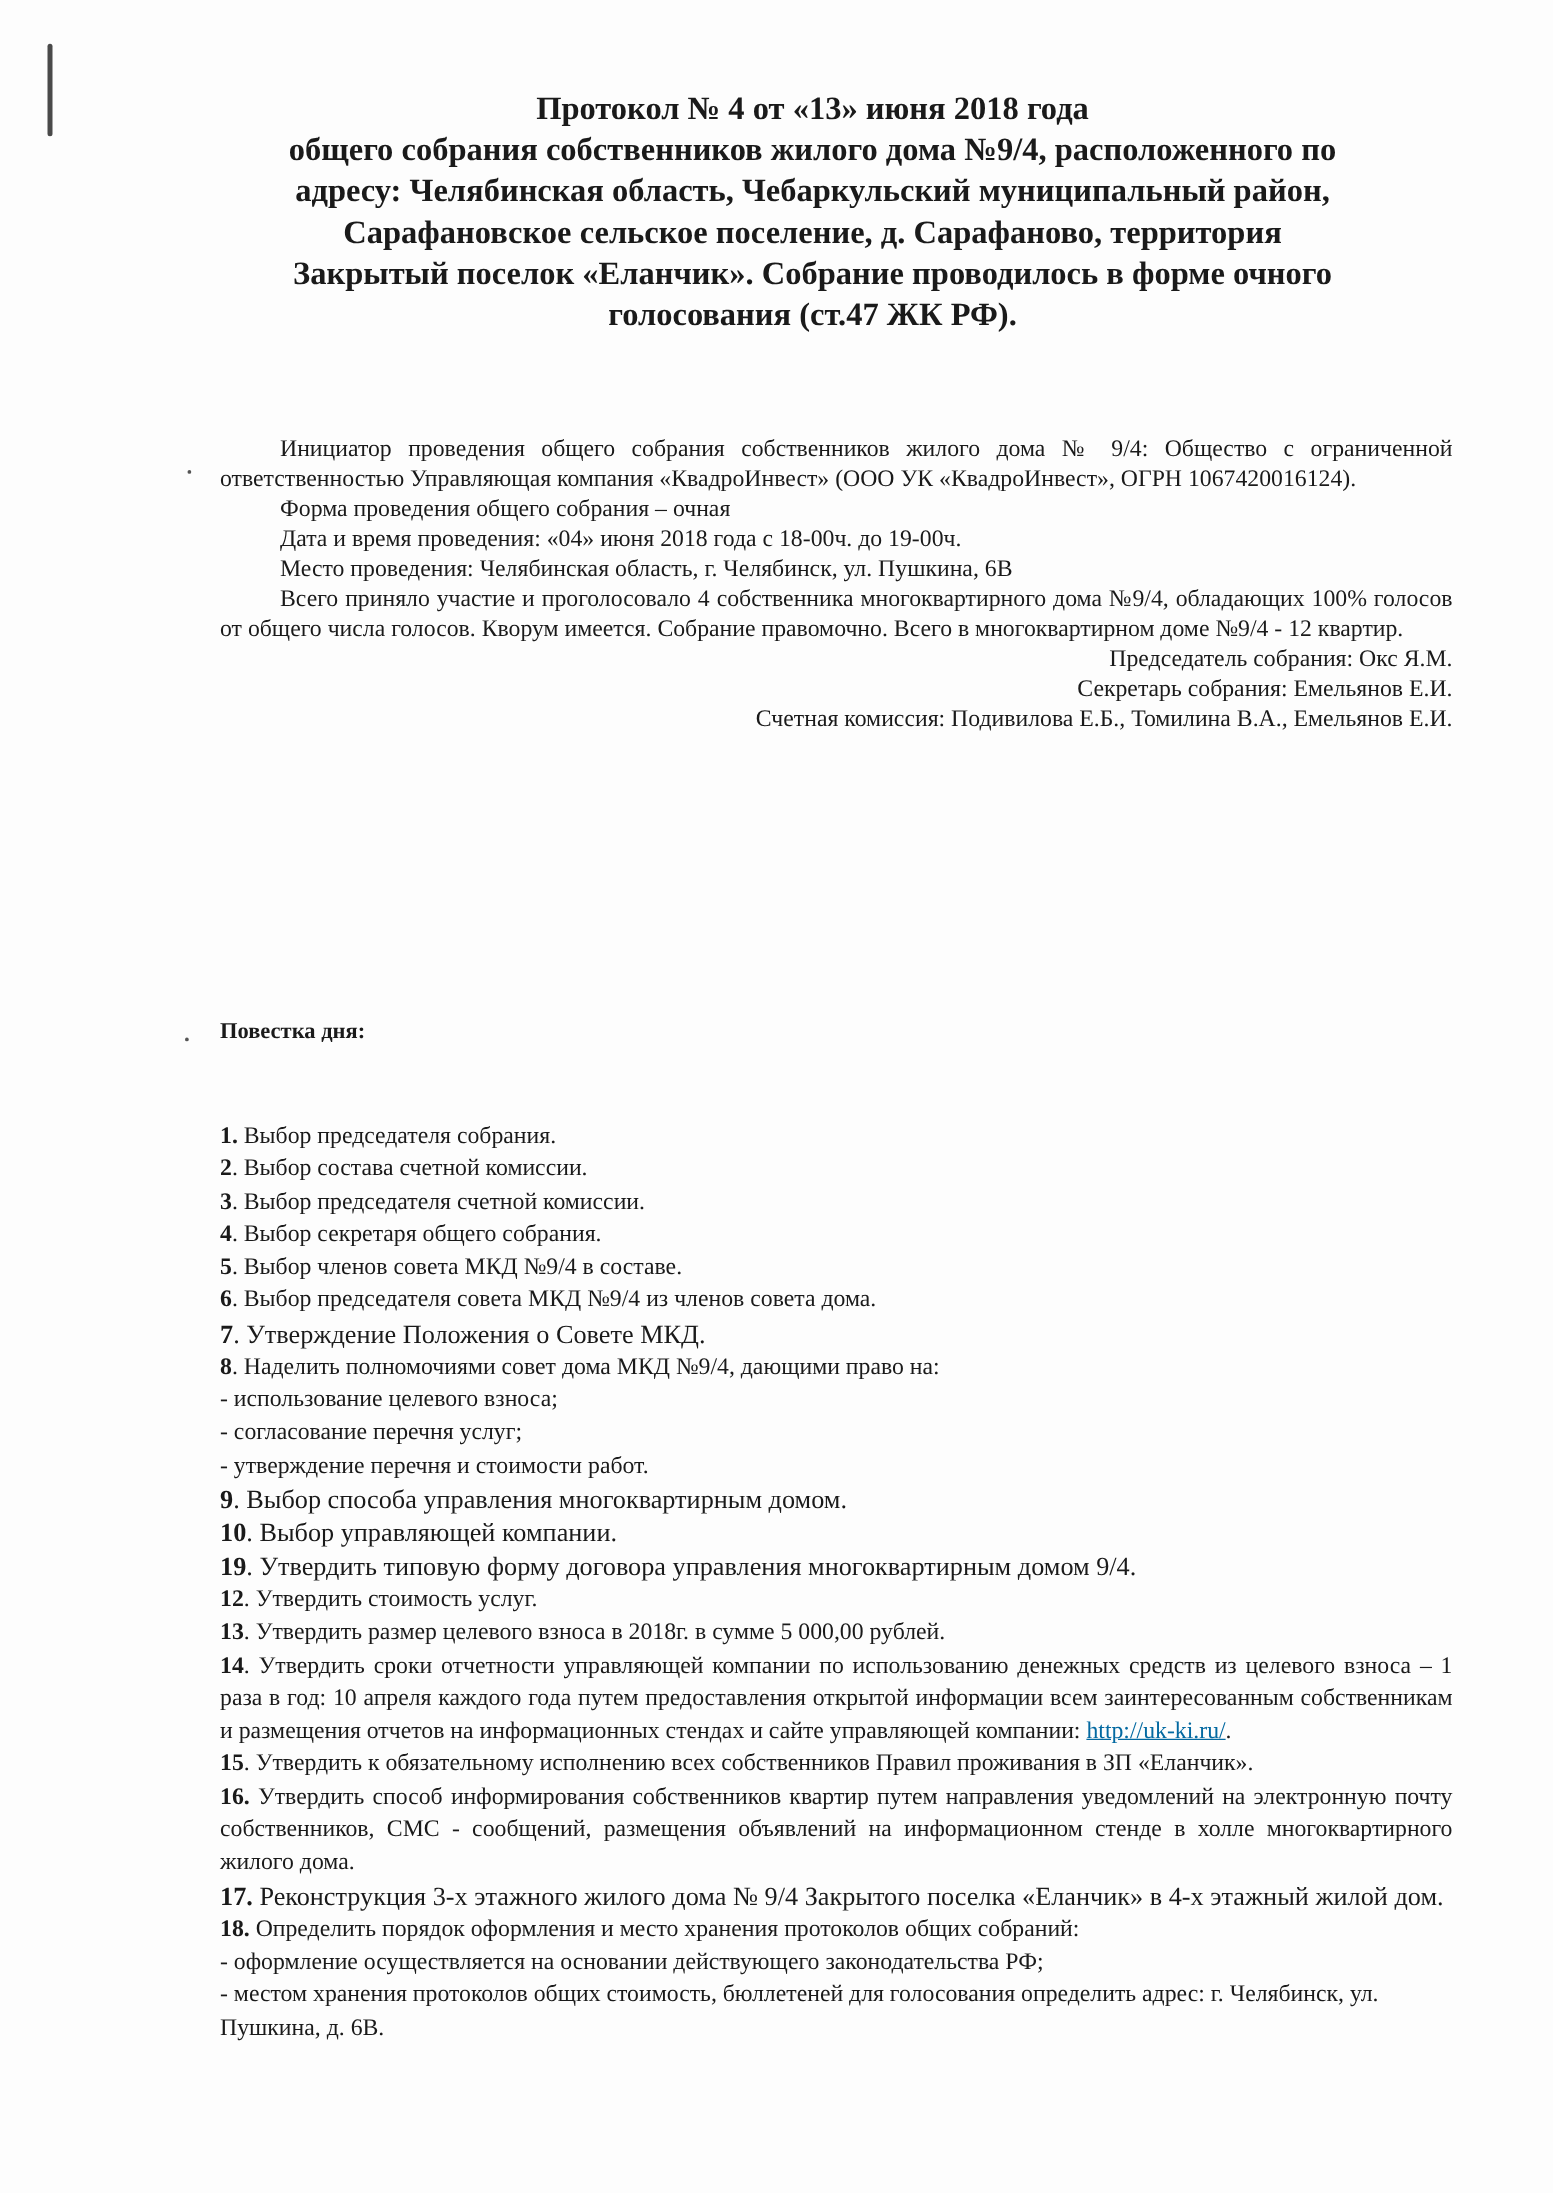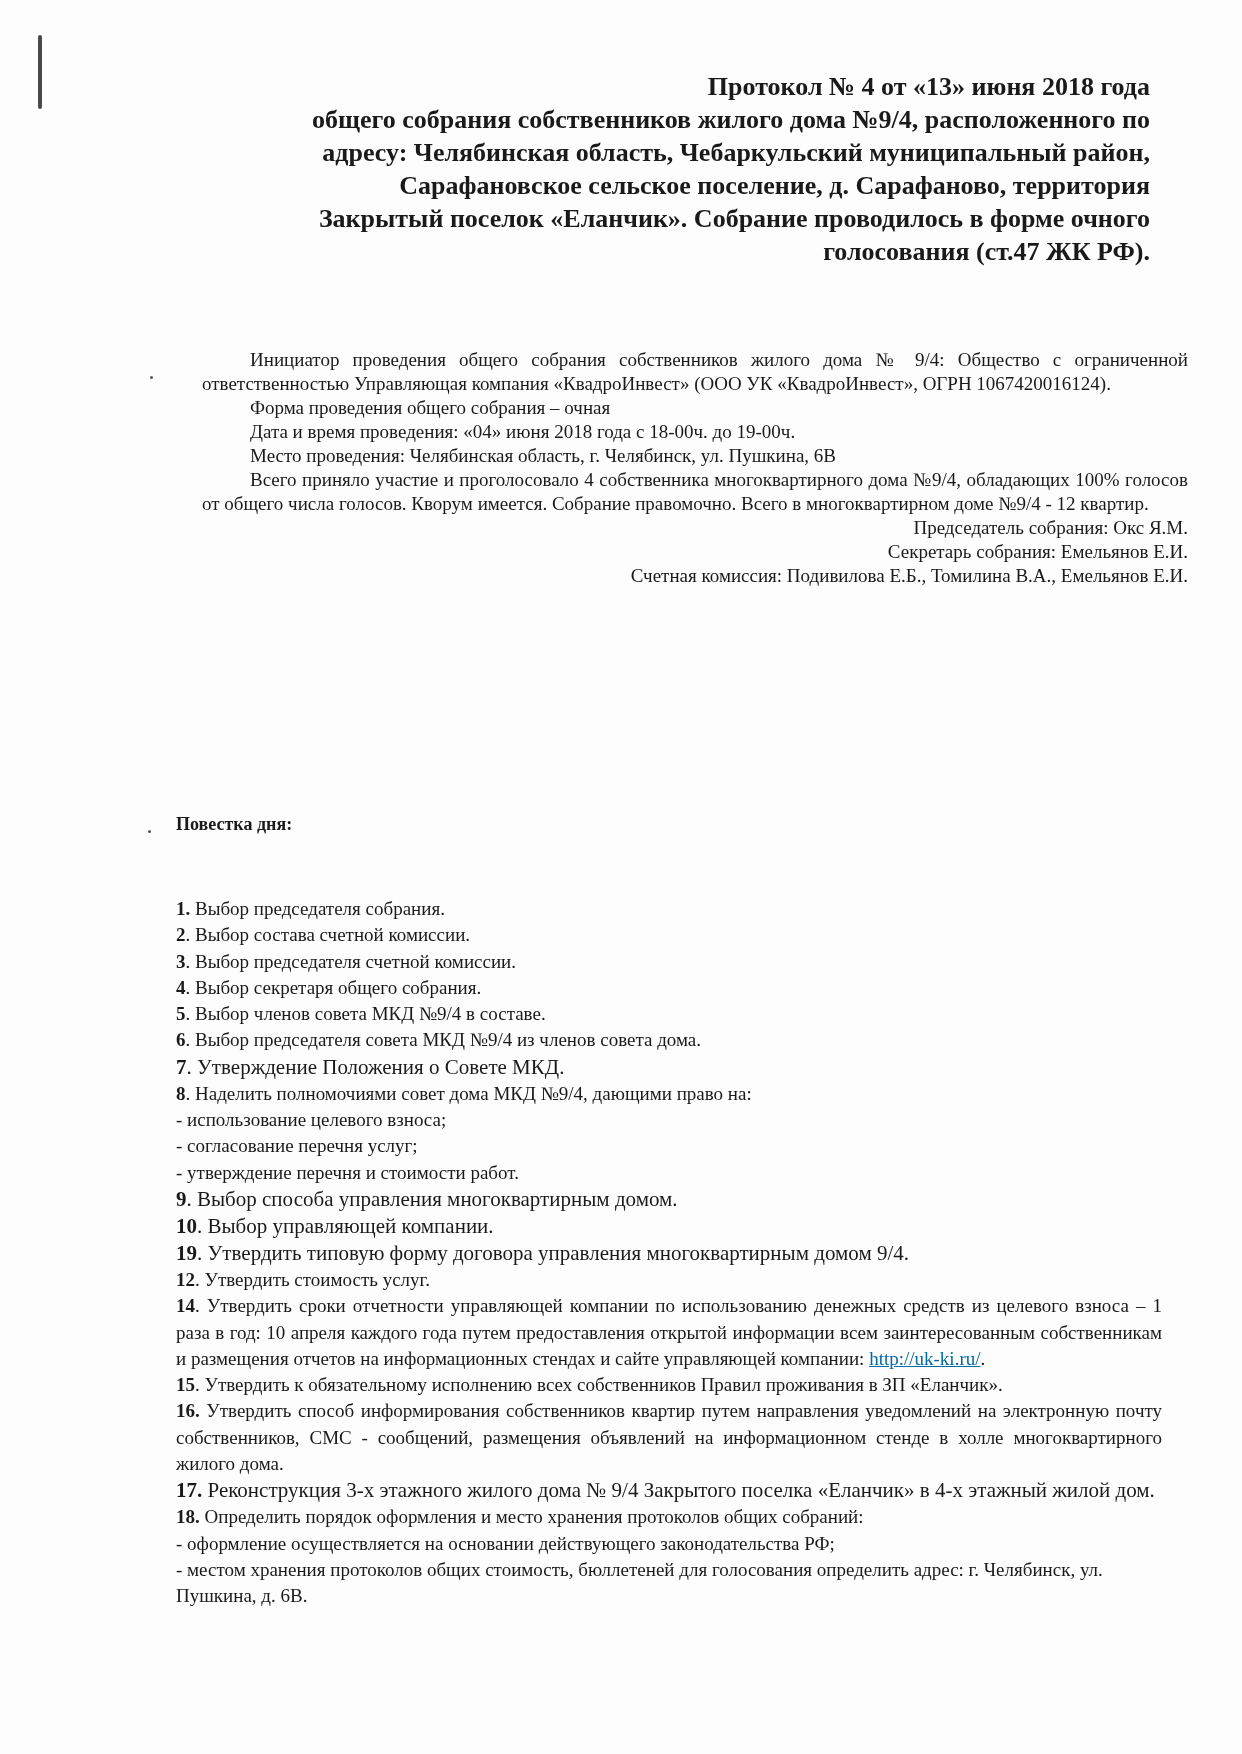--- a/index.html
+++ b/index.html
@@ -9,24 +9,24 @@
   }
   .scan-mark {
     position: absolute; left: 38px; top: 35px; width: 4px; height: 74px;
     background: #4a4a4a; border-radius: 2px;
   }
   .dot { position: absolute; width: 3px; height: 3px; background: #555; border-radius: 50%; }
   .title-block {
     position: absolute; left: 150px; top: 70px; width: 1000px;
     text-align: center; font-weight: bold; font-size: 26px; line-height: 33px;
   }
-  .title-block .line { display: block; text-align: right; }
+  .title-block .line { display: block; }
   .body-block {
     position: absolute; left: 176px; top: 348px; width: 986px;
-    font-size: 19px; line-height: 24px; margin-left: 26px;
+    font-size: 19px; line-height: 24px;
   }
   .para { margin: 0; text-align: justify; text-indent: 48px; }
   .para.role { text-indent: 0; padding-left: 74px; text-align: right; }
   .agenda-title { position: absolute; left: 176px; top: 802px; font-weight: bold; font-size: 18px; margin-top: 12px; }
   .agenda {
     position: absolute; left: 176px; top: 852px; width: 986px;
     font-size: 19px; line-height: 26.3px; margin-top: 44px;
   }
   .agenda .item { margin: 0; text-align: justify; }
   .agenda .item.big { font-size: 21px; line-height: 27px; }
@@ -72,20 +72,21 @@
     <p class="item"><span class="num">6</span><span>. Выбор председателя совета МКД №9/4 из членов совета дома.</span></p>
     <p class="item big"><span class="num">7</span><span>. Утверждение Положения о Совете МКД.</span></p>
     <p class="item"><span class="num">8</span><span>. Наделить полномочиями совет дома МКД №9/4, дающими право на:</span></p>
     <p class="sub">- использование целевого взноса;</p>
     <p class="sub">- согласование перечня услуг;</p>
     <p class="sub">- утверждение перечня и стоимости работ.</p>
     <p class="item big"><span class="num">9</span><span>. Выбор способа управления многоквартирным домом.</span></p>
     <p class="item big"><span class="num">10</span><span>. Выбор управляющей компании.</span></p>
     <p class="item big"><span class="num">19</span><span>. Утвердить типовую форму договора управления многоквартирным домом 9/4.</span></p>
     <p class="item"><span class="num">12</span><span>. Утвердить стоимость услуг.</span></p>
+    <p class="item"><span class="num">13</span><span>. Утвердить размер целевого взноса в 2018г. в сумме 5 000,00 рублей.</span></p>
     <p class="item"><span class="num">14</span><span>. Утвердить сроки отчетности управляющей компании по использованию денежных средств из целевого взноса – 1 раза в год: 10 апреля каждого года путем предоставления открытой информации всем заинтересованным собственникам и размещения отчетов на информационных стендах и сайте управляющей компании: </span><span class="link">http://uk-ki.ru/</span><span>.</span></p>
     <p class="item"><span class="num">15</span><span>. Утвердить к обязательному исполнению всех собственников Правил проживания в ЗП «Еланчик».</span></p>
     <p class="item"><span class="num">16.</span><span> Утвердить способ информирования собственников квартир путем направления уведомлений на электронную почту собственников, СМС - сообщений, размещения объявлений на информационном стенде в холле многоквартирного жилого дома.</span></p>
     <p class="item big"><span class="num">17.</span><span> Реконструкция 3-х этажного жилого дома № 9/4 Закрытого поселка «Еланчик» в 4-х этажный жилой дом.</span></p>
     <p class="item"><span class="num">18.</span><span> Определить порядок оформления и место хранения протоколов общих собраний:</span></p>
     <p class="sub">- оформление осуществляется на основании действующего законодательства РФ;</p>
     <p class="sub">- местом хранения протоколов общих стоимость, бюллетеней для голосования определить адрес: г. Челябинск, ул. Пушкина, д. 6В.</p>
   </div>
 
 </body></html>

